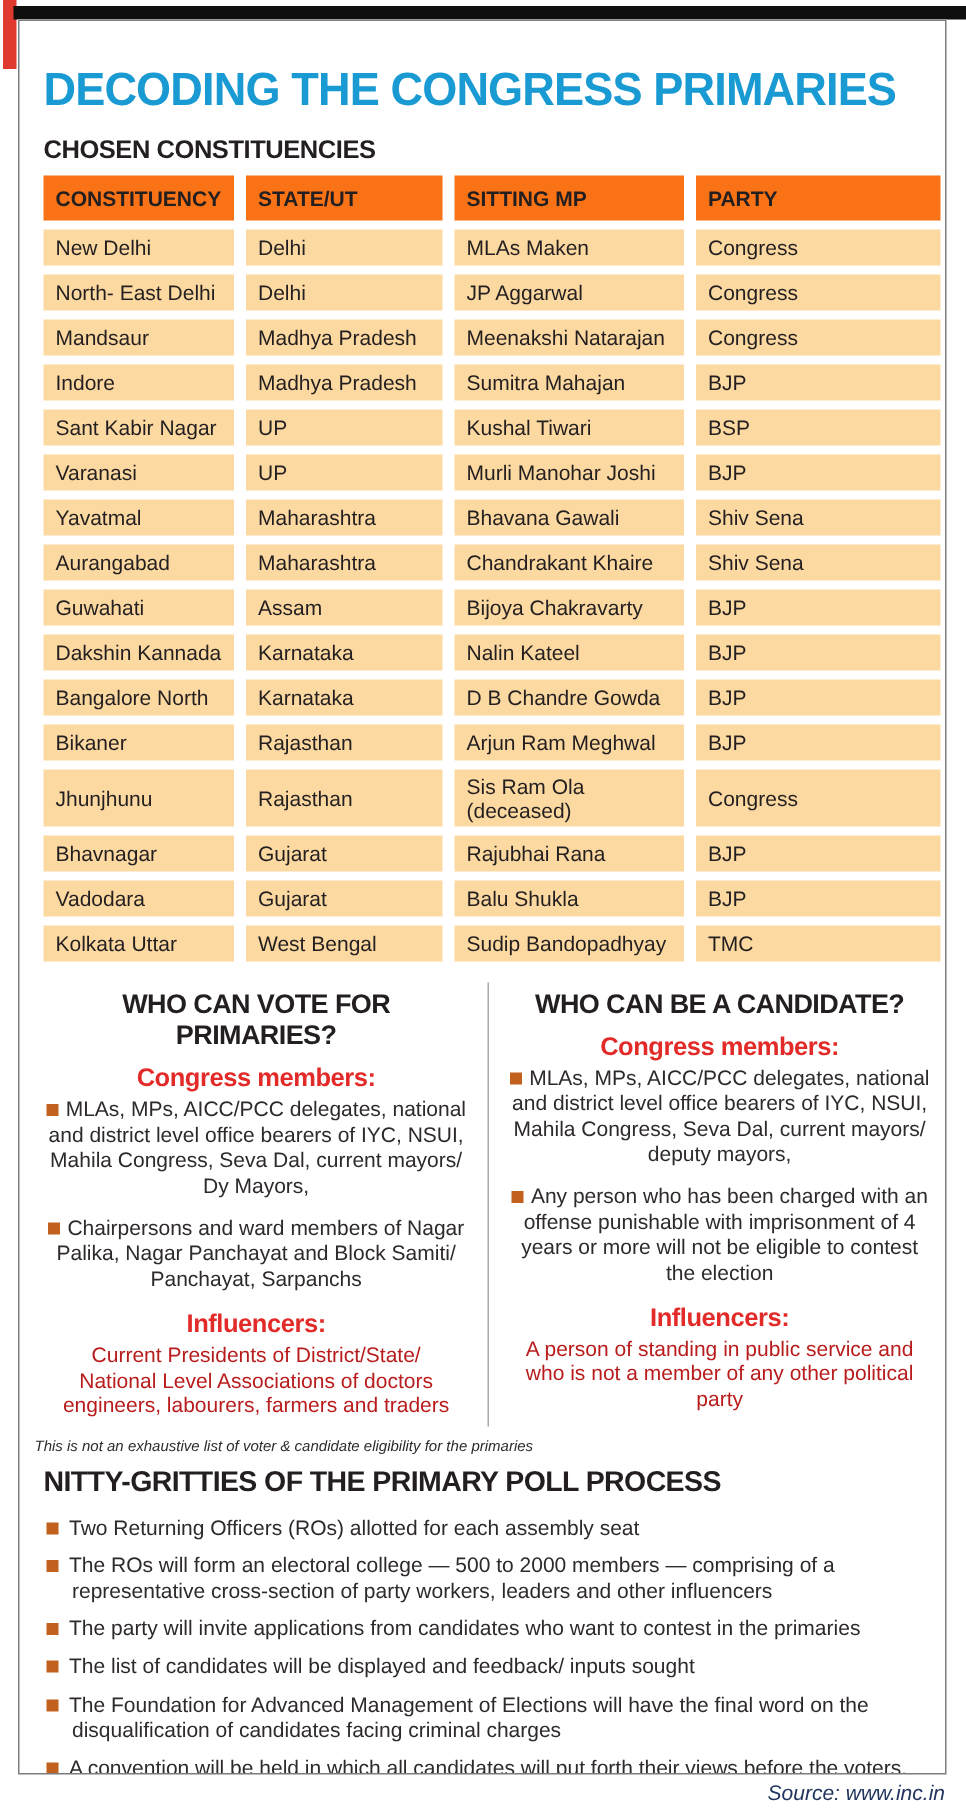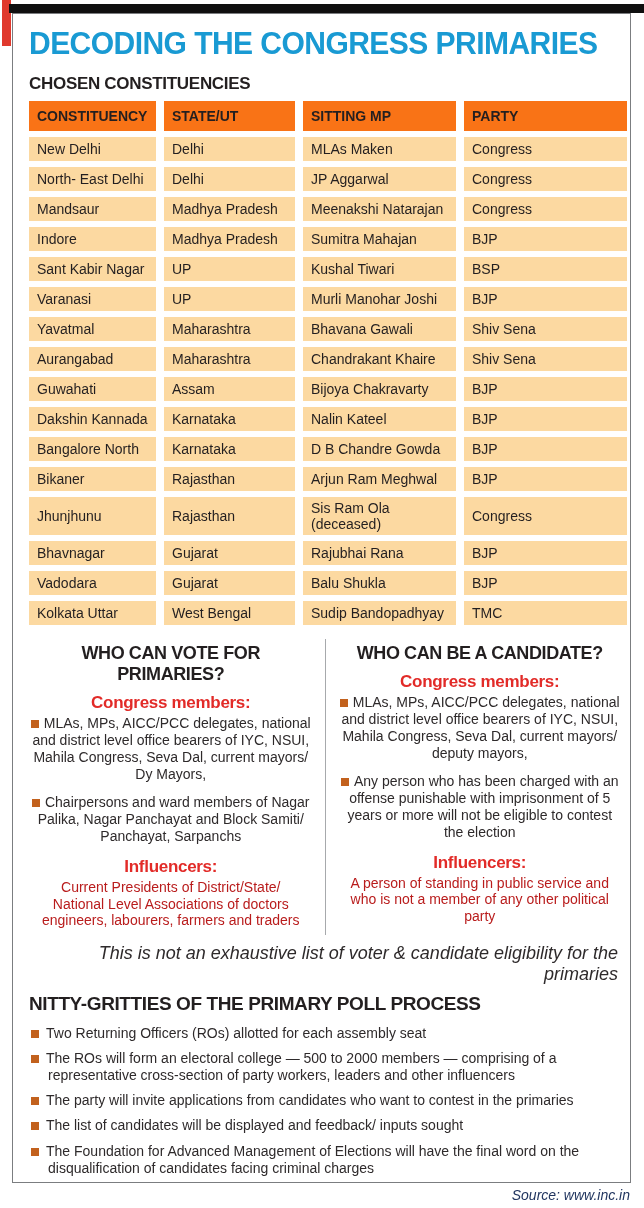--- a/index.html
+++ b/index.html
@@ -5,21 +5,21 @@
   * { box-sizing: border-box; }
   html,body { margin:0; padding:0; }
   body {
     width:644px; height:1208px; position:relative; background:#ffffff;
     font-family:"Liberation Sans", sans-serif; color:#231f20; overflow:hidden;
   }
   .corner-red { position:absolute; left:2px; top:0; width:9px; height:46px; background:#e0392d; }
   .top-bar { position:absolute; left:9px; top:4px; width:635px; height:9px; background:#0f0f0f; }
   .frame {
     position:absolute; left:12px; top:13px; width:619px; height:1170px;
-    border:1px solid #7b7d80; background:#fff; padding:8px 8px 0 10px; overflow:hidden;
+    border:1px solid #7b7d80; background:#fff; padding:24px 8px 0 10px; overflow:hidden;
   }
   .title {
     color:#199ad3; font-size:31px; font-weight:bold; letter-spacing:-0.6px;
     margin:4px 0 12px 6px; transform:scaleX(0.97); transform-origin:left center; white-space:nowrap;
   }
   .section-label { font-size:17px; font-weight:bold; letter-spacing:-0.3px; margin:0 0 7px 6px; }
   .grid {
     display:grid; grid-template-columns:127px 131px 153px 163px;
     column-gap:8px; row-gap:6px; margin-left:6px;
   }
@@ -27,21 +27,21 @@
   .cell  { background:#fcd9a1; font-size:14px; padding:3px 8px; display:flex; align-items:center;
            min-height:24px; white-space:pre-line; line-height:1.15; }
   .cols { display:flex; margin:14px 0 0 6px;text-align:center; }
   .col-left  { width:50%; padding-right:12px; border-right:1px solid #a7a9ac; }
   .col-right { width:50%; padding-left:12px; }
   .qtitle { font-size:18px; font-weight:bold; letter-spacing:-0.4px; margin:4px 0 8px; }
   .redhead { color:#e22b28; font-size:17px; font-weight:bold; letter-spacing:-0.3px; margin:8px 0 2px; }
   .btext { font-size:14px; line-height:1.2; color:#2e2a2b; margin:0 0 12px; }
   .ptext { font-size:14px; line-height:1.2; color:#b91c1c; margin:2px 12px 6px; }
   .sq { display:inline-block; width:8px; height:8px; background:#c2611d; margin-right:5px; }
-  .note { text-align:right; font-style:italic; font-size:18px; color:#2e2a2b; margin:8px 4px 8px 0; }
+  .note { text-align:left; font-style:italic; font-size:10px; color:#2e2a2b; margin:8px 4px 8px 0; }
   .process-title { font-size:19px; font-weight:bold; letter-spacing:-0.4px; margin:2px 0 10px 6px; }
   .pbullet { font-size:14px; line-height:1.22; color:#2e2a2b; margin:0 0 8px 8px;
              padding-left:17px; text-indent:-17px; }
   .pbullet .sq { margin-right:7px; }
   .source { position:absolute; right:14px; top:1187px; font-style:italic; font-size:14px; color:#21355f; }
 </style>
 </head>
 <body>
 
 <div class="corner-red"></div>
@@ -149,21 +149,21 @@
       <div class="btext"><span class="sq"></span><span>MLAs, MPs, AICC/PCC delegates, national and district level office bearers of IYC, NSUI, Mahila Congress, Seva Dal, current mayors/ Dy Mayors,</span></div>
       <div class="btext"><span class="sq"></span><span>Chairpersons and ward members of Nagar Palika, Nagar Panchayat and Block Samiti/ Panchayat, Sarpanchs</span></div>
       <div class="redhead">Influencers:</div>
       <div class="ptext">Current Presidents of District/State/ National Level Associations of doctors engineers, labourers, farmers and traders</div>
     </div>
 
     <div class="col-right">
       <div class="qtitle">WHO CAN BE A CANDIDATE?</div>
       <div class="redhead">Congress members:</div>
       <div class="btext"><span class="sq"></span><span>MLAs, MPs, AICC/PCC delegates, national and district level office bearers of IYC, NSUI, Mahila Congress, Seva Dal, current mayors/ deputy mayors,</span></div>
-      <div class="btext"><span class="sq"></span><span>Any person who has been charged with an offense punishable with imprisonment of 5 years or more will not be eligible to contest the election</span></div>
+      <div class="btext"><span class="sq"></span><span>Any person who has been charged with an offense punishable with imprisonment of 4 years or more will not be eligible to contest the election</span></div>
       <div class="redhead">Influencers:</div>
       <div class="ptext">A person of standing in public service and who is not a member of any other political party</div>
     </div>
 
   </div>
 
   <div class="note">This is not an exhaustive list of voter &amp; candidate eligibility for the primaries</div>
 
   <div class="process-title">NITTY-GRITTIES OF THE PRIMARY POLL PROCESS</div>
 

